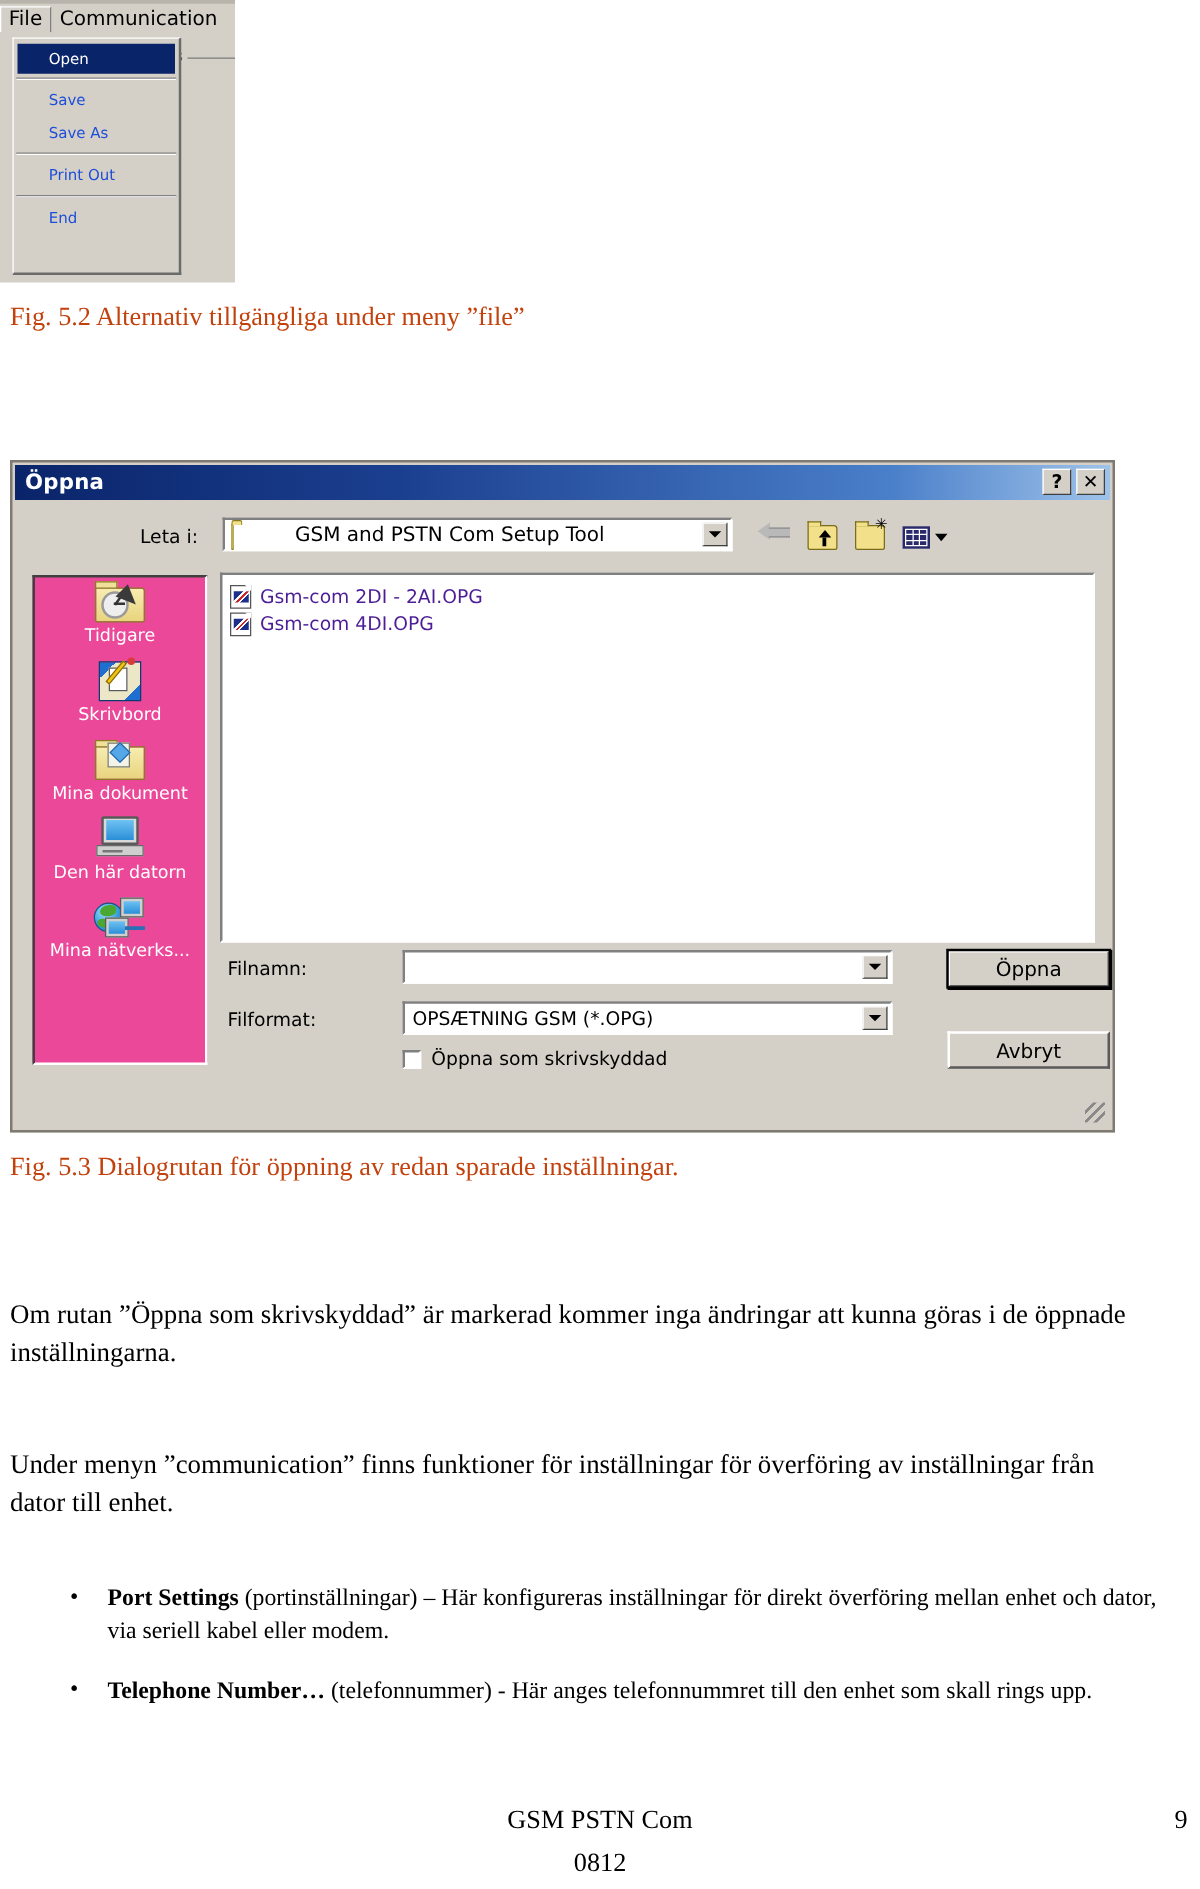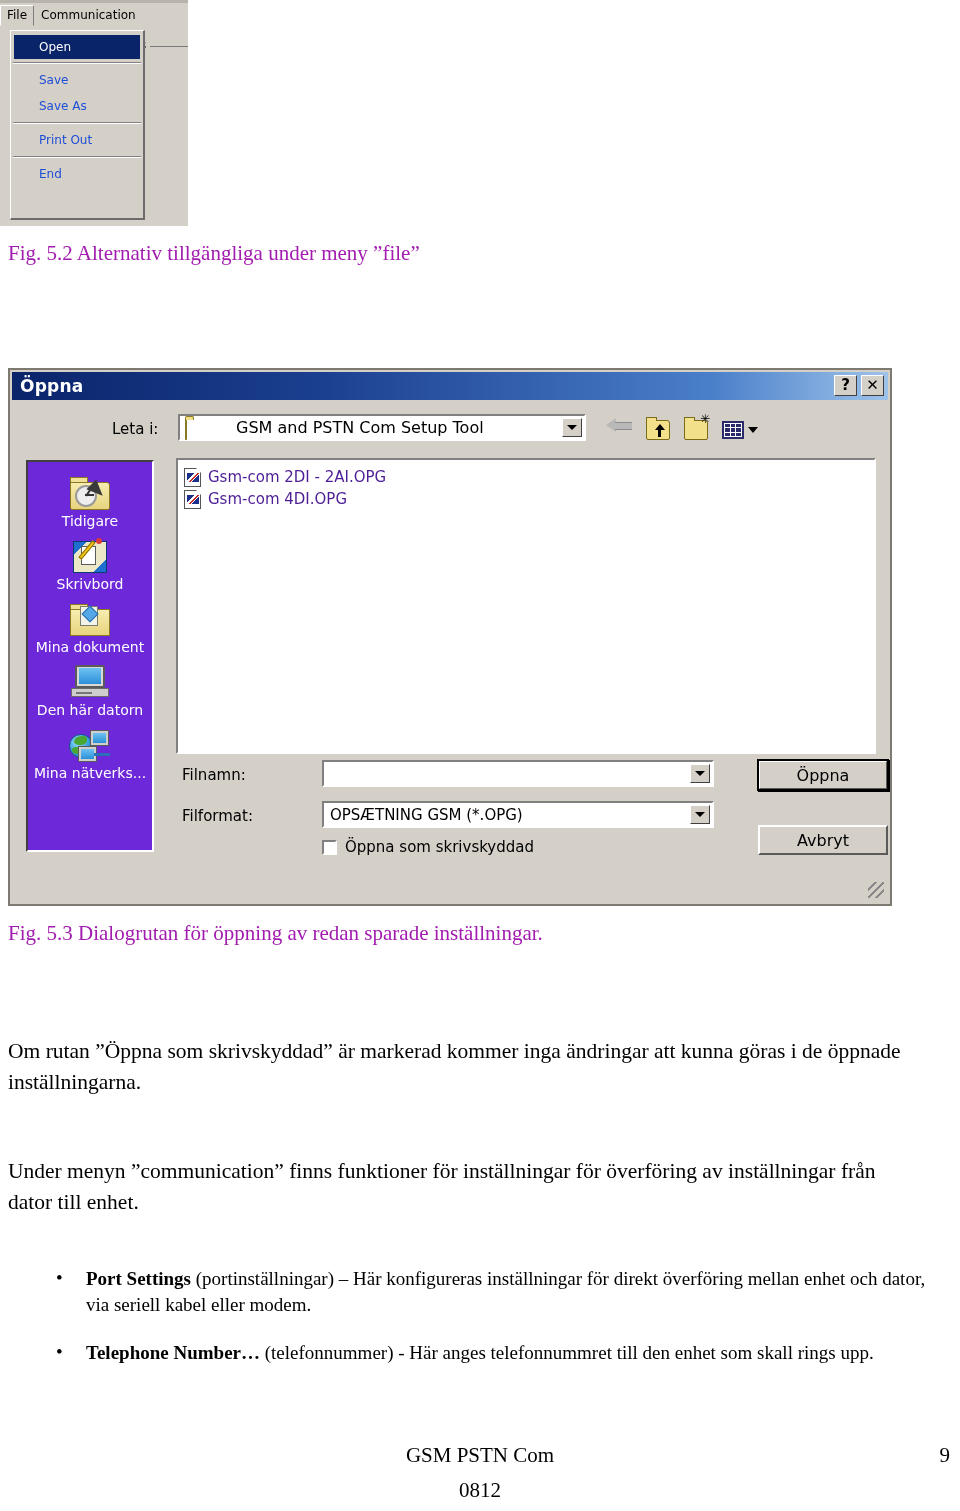--- a/index.html
+++ b/index.html
@@ -34,21 +34,21 @@
   }
   .menubar {
     position: absolute;
     left: 0px; top: 4px;
     height: 22px;
     width: 188px;
     display: flex;
     align-items: center;
   }
   .menubar .mi {
-    font-size: 12px;
+    font-size: 16px;
     color: #000;
     padding: 3px 7px 3px 7px;
     line-height: 14px;
   }
   .menubar .mi.active {
     background: #d4d0c8;
     border-top: 1px solid #ffffff;
     border-left: 1px solid #ffffff;
     border-right: 1px solid #808080;
     border-bottom: 1px solid #d4d0c8;
@@ -106,21 +106,21 @@
     background: #808080;
     border-bottom: 1px solid #ffffff;
     margin: 3px 2px;
   }
 
   
   .caption {
     position: absolute;
     font-family: "Liberation Serif", serif;
     font-size: 21px;
-    color: #a21caf;
+    color: #c2410c;
     white-space: nowrap;
   }
   #cap52 { left: 8px; top: 241px; }
   #cap53 { left: 8px; top: 921px; }
 
   .para {
     position: absolute;
     font-family: "Liberation Serif", serif;
     font-size: 21.5px;
     line-height: 31px;
@@ -381,29 +381,29 @@
     border-left: 5px solid transparent;
     border-right: 5px solid transparent;
     border-top: 6px solid #000;
   }
 
   
   #places {
     position: absolute;
     left: 16px;
     top: 90px;
-    width: 128px;
+    width: 140px;
     height: 392px;
-    background: #6d28d9;
+    background: #ec4899;
     border-top: 2px solid #404040;
     border-left: 2px solid #404040;
     border-right: 2px solid #ffffff;
     border-bottom: 2px solid #ffffff;
     box-sizing: border-box;
-    padding-top: 12px;
+    padding-top: 0;
   }
   .place {
     text-align: center;
     margin-bottom: 8px;
   }
   .place .lbl {
     color: #ffffff;
     font-size: 14px;
     margin-top: 1px;
     white-space: nowrap;

